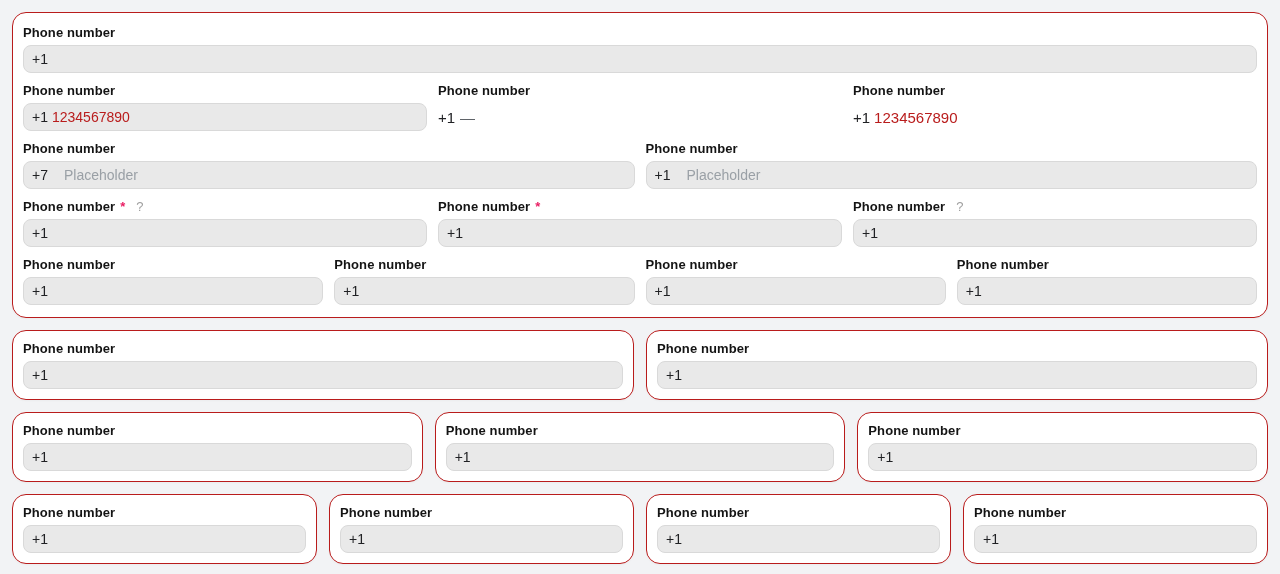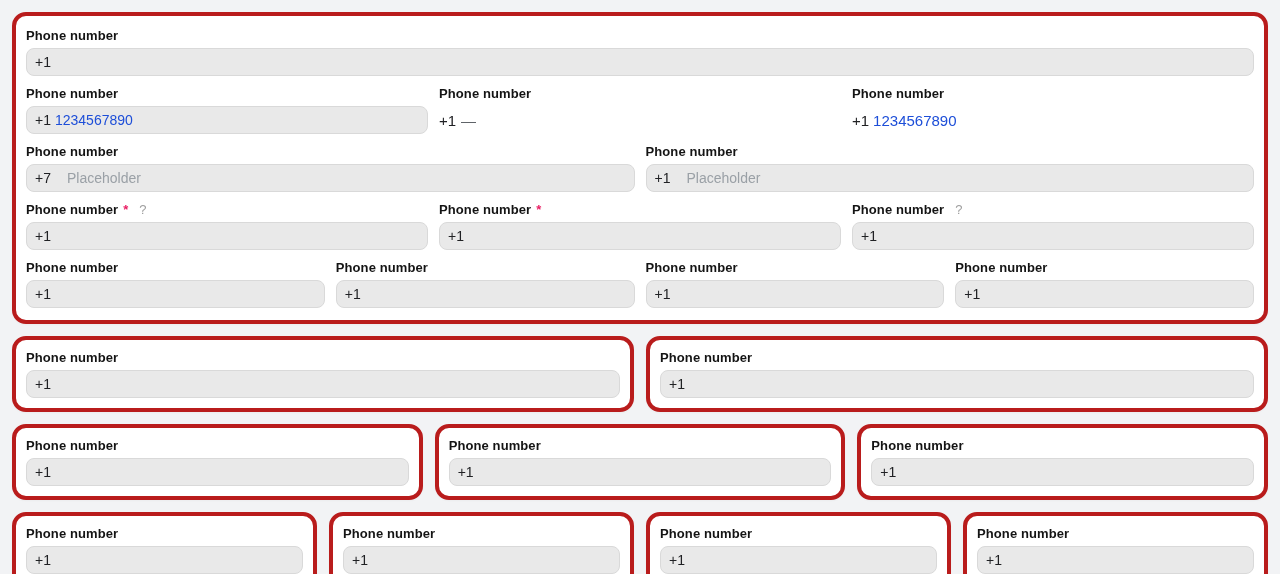--- a/index.html
+++ b/index.html
@@ -6,21 +6,21 @@
   html, body { width: 1280px; height: 574px; }
   body {
     background: #f2f3f5;
     font-family: "Liberation Sans", sans-serif;
     padding: 12px;
     overflow: hidden;
     color: #1c1e21;
   }
   .card {
     background: #ffffff;
-    border: 4px solid #b91c1c;
+    border: 1px solid #b91c1c;
     border-radius: 14px;
     box-shadow: 0 1px 2px rgba(0,0,0,0.03);
     padding: 12px 10px;
   }
   .card.small { padding: 10px; }
   .row { display: grid; column-gap: 11px; }
   .row + .row { margin-top: 10px; }
   .cols-1 { grid-template-columns: 1fr; }
   .cols-2 { grid-template-columns: 1fr 1fr; }
   .cols-3 { grid-template-columns: 1fr 1fr 1fr; }
@@ -67,21 +67,21 @@
   }
   .static {
     height: 28px;
     display: flex;
     align-items: center;
     font-size: 15px;
     color: #202124;
     white-space: nowrap;
   }
   .prefix { color: #202124; }
-  .value { color: #1d4ed8; margin-left: 4px; }
+  .value { color: #b91c1c; margin-left: 4px; }
   .placeholder { color: #9aa0a6; margin-left: 16px; }
   .dash { color: #5f6368; margin-left: 5px; }
 </style>
 </head>
 <body>
 
 <div class="card">
 
   <div class="row cols-1">
     <div class="field">

